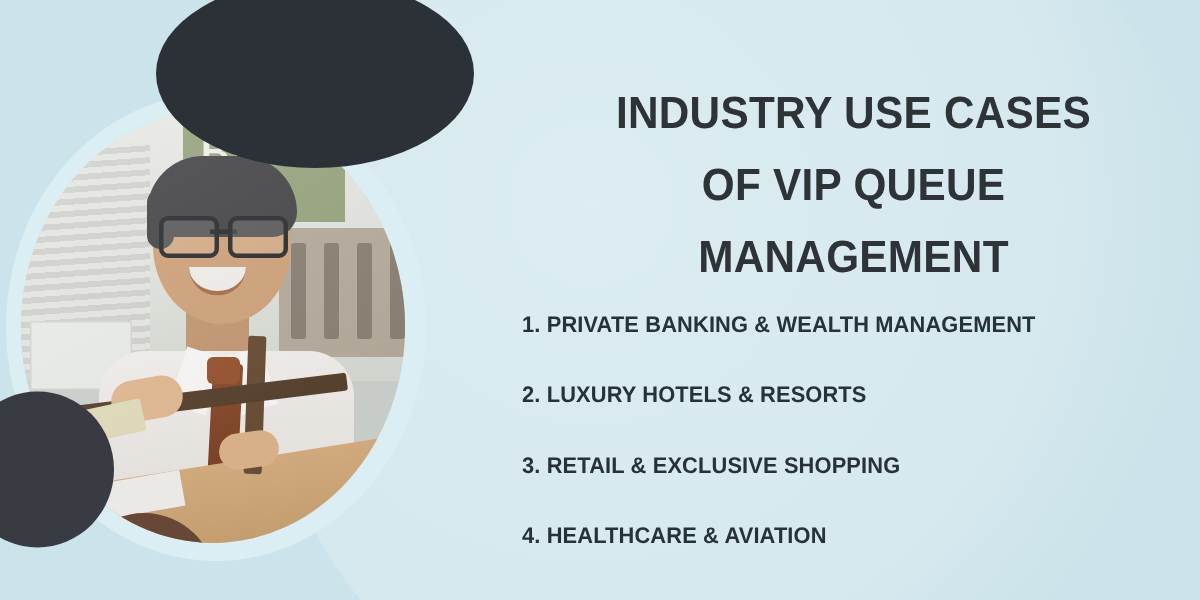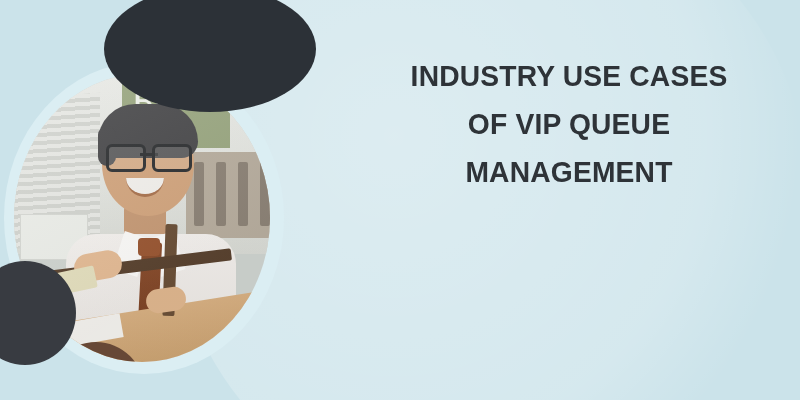--- a/index.html
+++ b/index.html
@@ -165,15 +165,21 @@
   <div class="blob-bottom"></div>
 
   <div class="content">
 
     <h1 class="title">
       <span class="tline">INDUSTRY USE CASES</span>
       <span class="tline">OF VIP QUEUE</span>
       <span class="tline">MANAGEMENT</span>
     </h1>
 
+    <ul class="uselist">
+      <li>1. PRIVATE BANKING &amp; WEALTH MANAGEMENT</li>
+      <li>2. LUXURY HOTELS &amp; RESORTS</li>
+      <li>3. RETAIL &amp; EXCLUSIVE SHOPPING</li>
+      <li>4. HEALTHCARE &amp; AVIATION</li>
+    </ul>
 
   </div>
 </div>
 
 </body></html>

